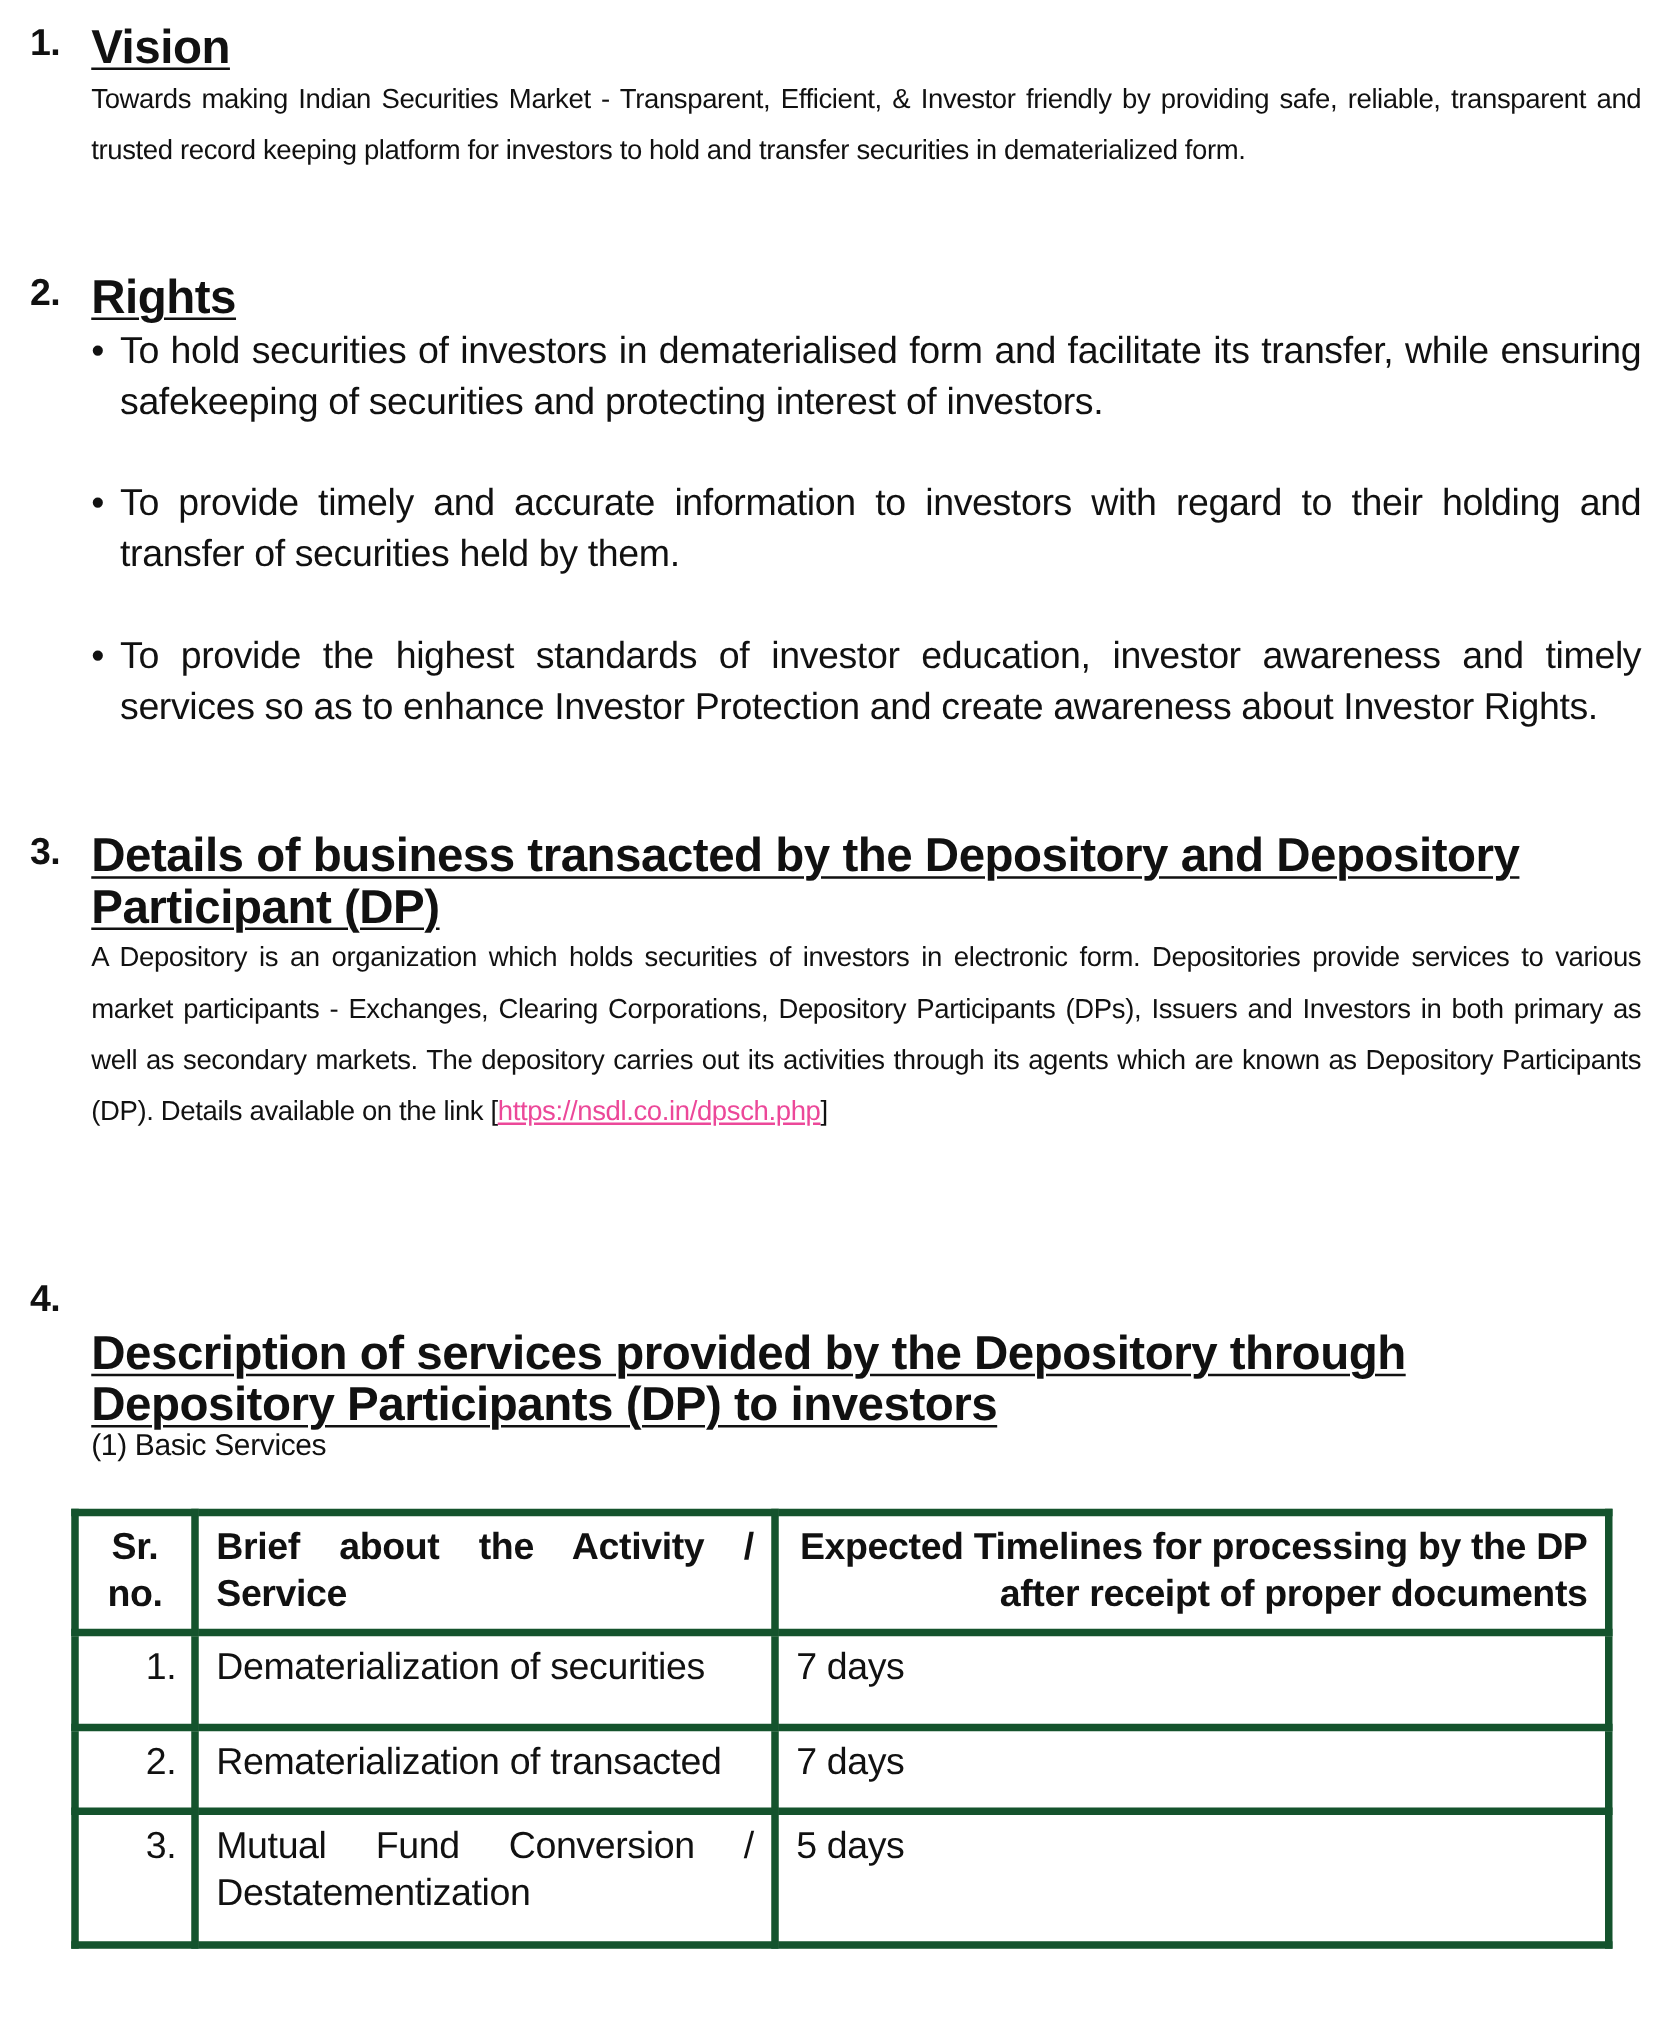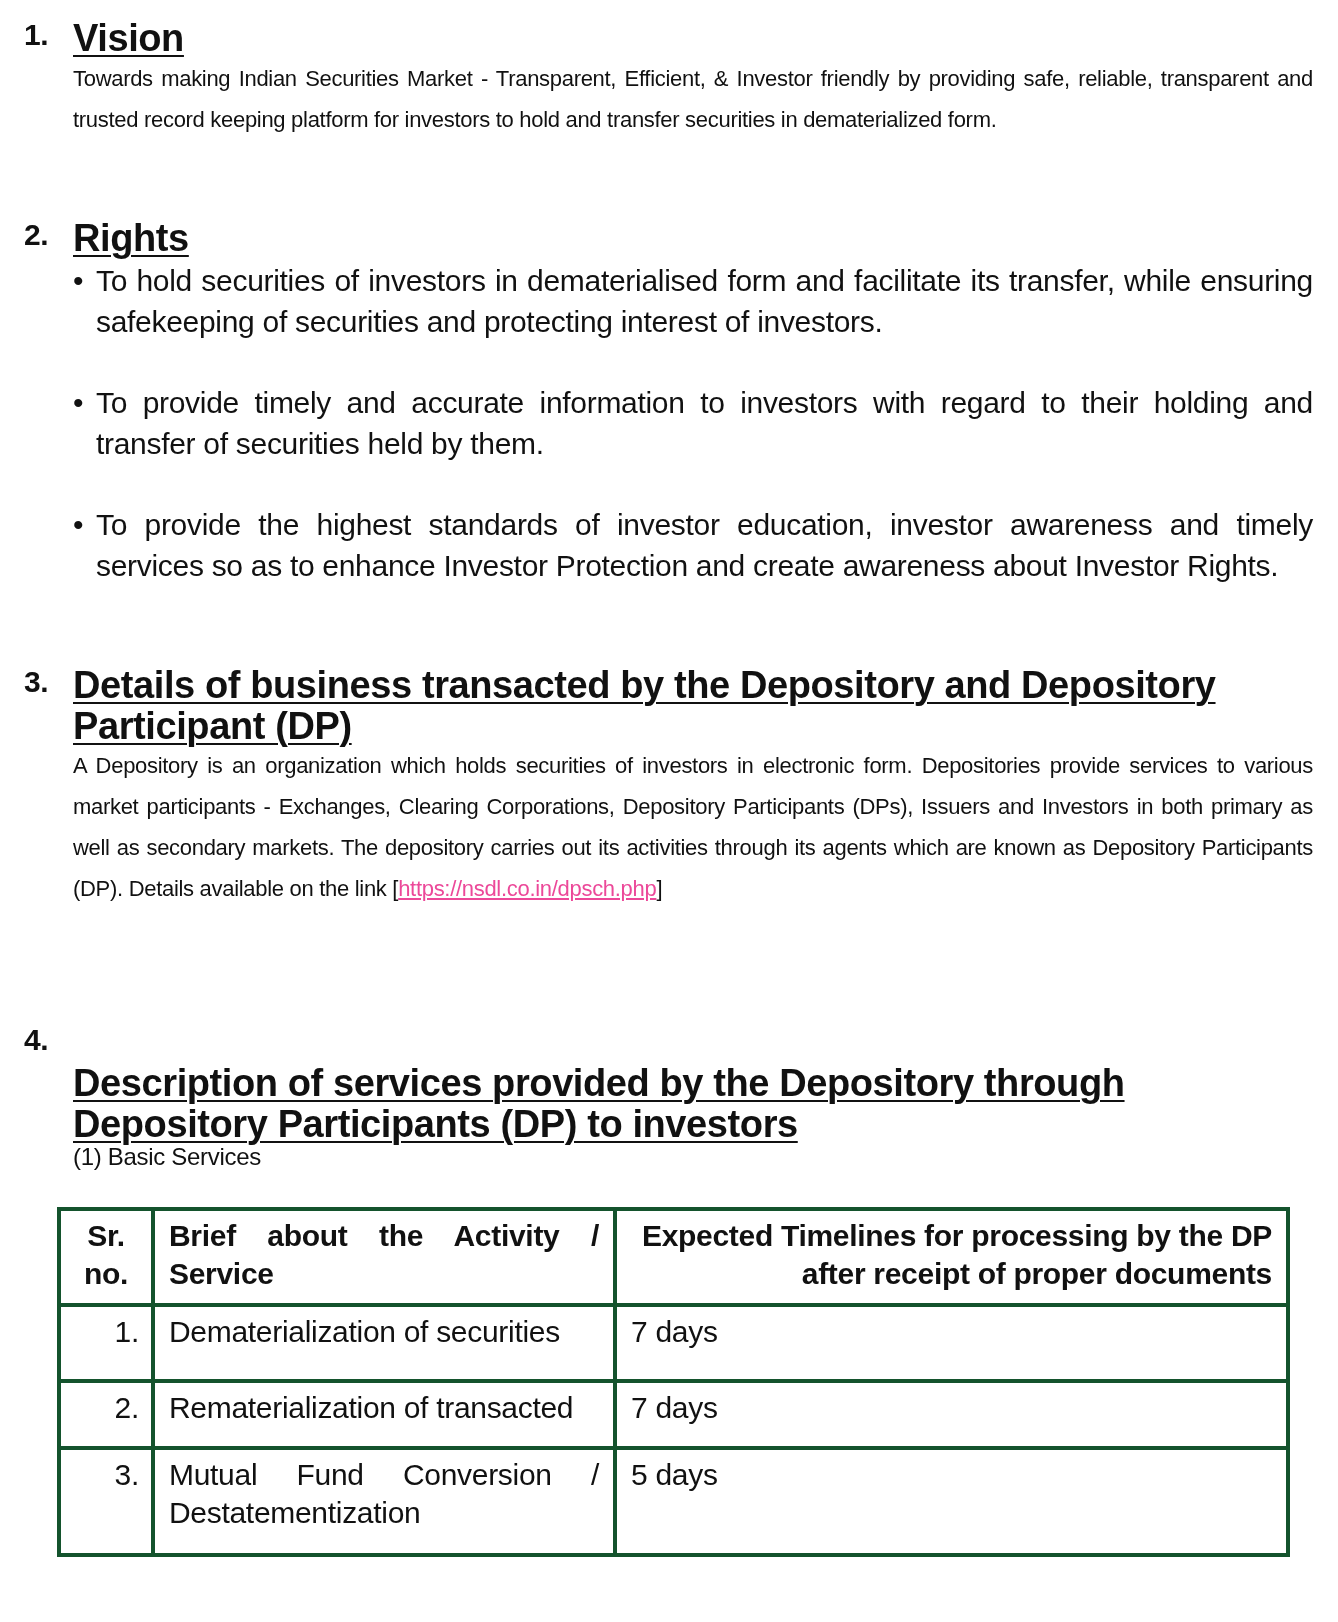--- a/index.html
+++ b/index.html
@@ -14,21 +14,21 @@
   .para { position: absolute; left: 73px; width: 1240px; text-align: justify; line-height: 41px; font-size: 22px; letter-spacing: -0.3px; }
   .bullet { position: absolute; left: 73px; width: 1240px; line-height: 41px; font-size: 30px; letter-spacing: -0.3px; }
   .bullet .dot { position: absolute; left: 0; top: 0; width: 20px; }
   .bullet .btxt { position: absolute; left: 23px; width: 1217px; text-align: justify; }
   .link { color: #ec4899; text-decoration: underline; }
   .sub { position: absolute; left: 73px; top: 1143px; font-size: 24px; letter-spacing: -0.3px; }
   table.svc {
     position: absolute; left: 57px; top: 1207px; width: 1233px;
     border-collapse: collapse; font-size: 30px; letter-spacing: -0.3px;
   }
-  table.svc td, table.svc th { border: 4px solid #14532d; vertical-align: top; padding: 6px 14px; line-height: 38px; }
+  table.svc td, table.svc th { border: 6px solid #14532d; vertical-align: top; padding: 6px 14px; line-height: 38px; }
   table.svc th { font-weight: bold; text-align: right; }
   table.svc th.c0 { text-align: center; width: 70px; padding: 6px 10px; }
   table.svc th.c1 { width: 430px; text-align: justify; }
   table.svc td.c0 { text-align: right; padding-right: 12px; }
   table.svc tr.hdr { height: 96px; }
   table.svc tr.r1 { height: 76px; }
   table.svc tr.r2 { height: 67px; }
   table.svc tr.r3 { height: 107px; }
   .just { text-align: justify; text-align-last: justify; }
 </style>

